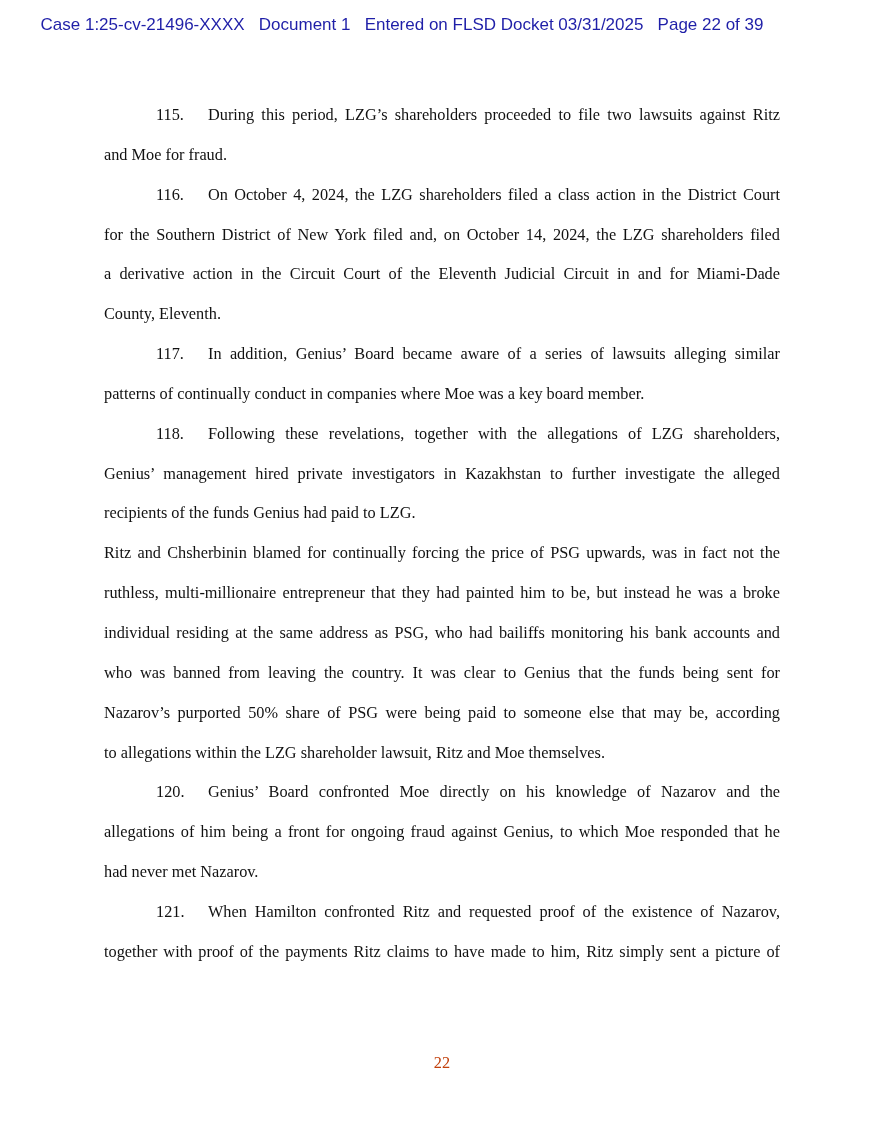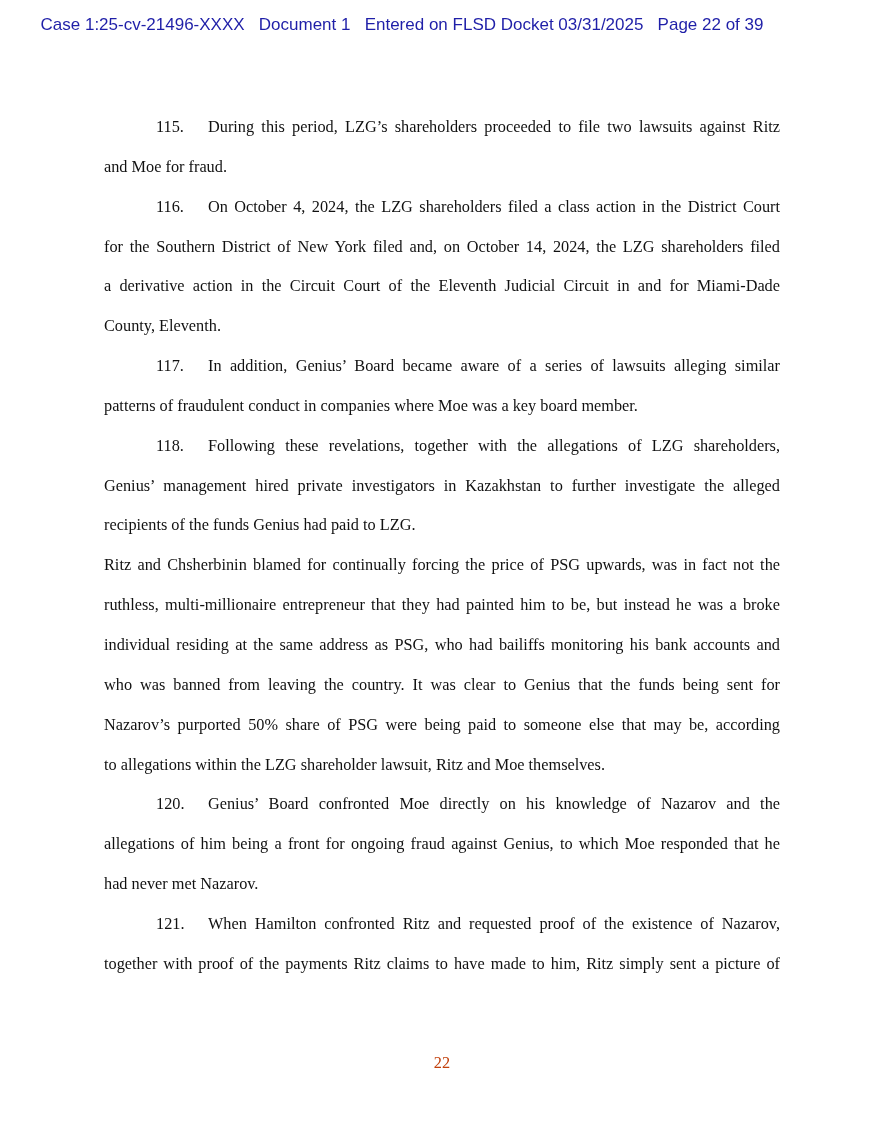--- a/index.html
+++ b/index.html
@@ -4,21 +4,21 @@
 <style>
   html, body { margin: 0; padding: 0; background: #ffffff; }
   body { width: 884px; height: 1144px; position: relative; overflow: hidden; }
   .header {
     position: absolute; top: 15px; left: 0; width: 804px; text-align: center;
     font-family: "Liberation Sans", sans-serif; font-size: 17px; color: #1f1fa8;
     white-space: pre;
   }
   .body-text {
     position: absolute; left: 104px; width: 676px; top: 102px;
-    font-family: "Liberation Serif", serif; font-size: 16.3px; color: #111; margin-top: 12px;
+    font-family: "Liberation Serif", serif; font-size: 16.3px; color: #111;
   }
   .line {
     height: 39.85px; line-height: 26px; white-space: nowrap;
     text-align: justify; text-align-last: justify;
   }
   .line.last { text-align-last: left; }
   .line.first { padding-left: 52px; }
   .num { display: inline-block; width: 52px; text-align-last: left; }
   .footer {
     position: absolute; top: 1053px; left: 0; width: 884px; text-align: center;
@@ -36,21 +36,21 @@
       <div class="line last"><span>and Moe for fraud.</span></div>
     </div>
     <div>
       <div class="line first" style="padding-left: 52px; width: 624px;"><span class="num">116.</span><span>On October 4, 2024, the LZG shareholders filed a class action in the District Court</span></div>
       <div class="line"><span>for the Southern District of New York filed and, on October 14, 2024, the LZG shareholders filed</span></div>
       <div class="line"><span>a derivative action in the Circuit Court of the Eleventh Judicial Circuit in and for Miami-Dade</span></div>
       <div class="line last"><span>County, Eleventh.</span></div>
     </div>
     <div>
       <div class="line first" style="padding-left: 52px; width: 624px;"><span class="num">117.</span><span>In addition, Genius’ Board became aware of a series of lawsuits alleging similar</span></div>
-      <div class="line last"><span>patterns of fraudulent conduct in companies where Moe was a key board member.</span></div>
+      <div class="line last"><span>patterns of continually conduct in companies where Moe was a key board member.</span></div>
     </div>
     <div>
       <div class="line first" style="padding-left: 52px; width: 624px;"><span class="num">118.</span><span>Following these revelations, together with the allegations of LZG shareholders,</span></div>
       <div class="line"><span>Genius’ management hired private investigators in Kazakhstan to further investigate the alleged</span></div>
       <div class="line last"><span>recipients of the funds Genius had paid to LZG.</span></div>
     </div>
     <div>
       <div class="line"><span>Ritz and Chsherbinin blamed for continually forcing the price of PSG upwards, was in fact not the</span></div>
       <div class="line"><span>ruthless, multi-millionaire entrepreneur that they had painted him to be, but instead he was a broke</span></div>
       <div class="line"><span>individual residing at the same address as PSG, who had bailiffs monitoring his bank accounts and</span></div>

